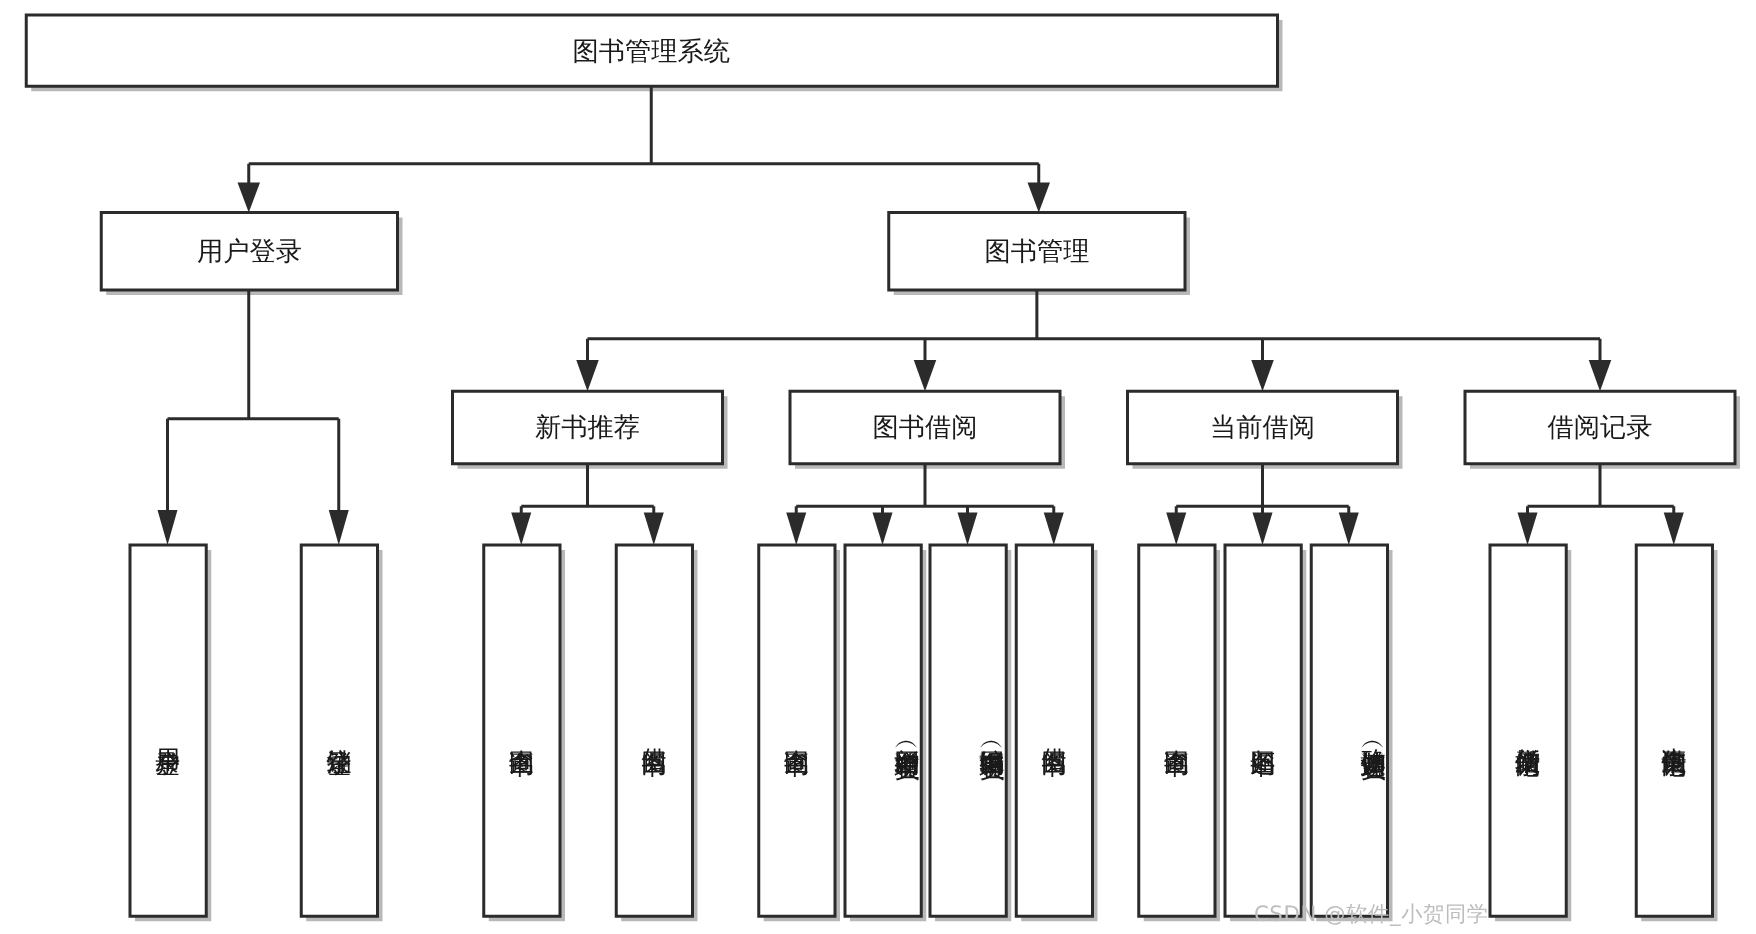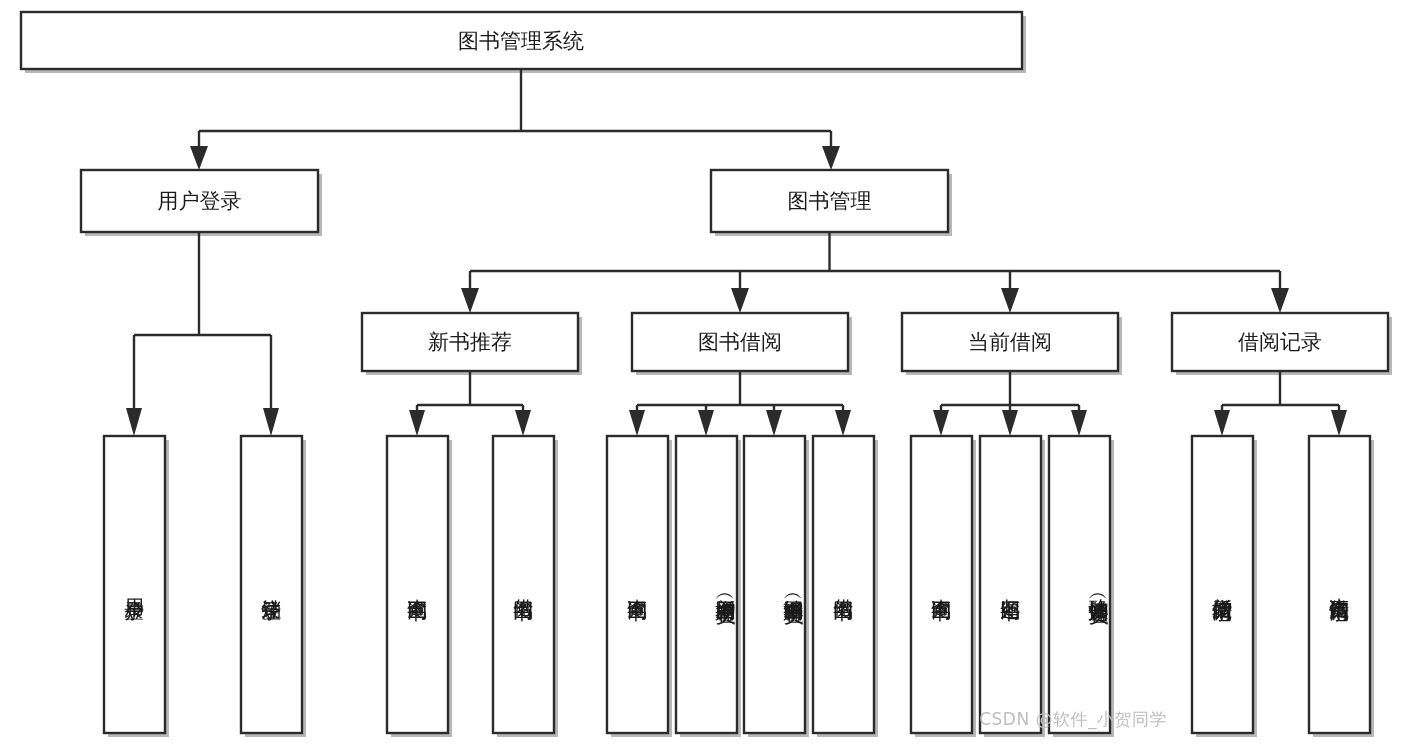--- a/index.html
+++ b/index.html
@@ -12,20 +12,21 @@
     width: 1405px;
     height: 747px;
     overflow: hidden;
     font-family: "DejaVu Sans", "Liberation Sans", sans-serif;
   }
   #diagram-root {
     position: relative;
     width: 1175px;
     height: 747px;
     background: #ffffff;
+    padding-left: 24px;
   }
   svg#tree-svg {
     position: absolute;
     left: 0;
     top: 0;
     width: 1405px;
     height: 747px;
     display: block;
   }
   .node-box {
@@ -66,21 +67,21 @@
     line-height: 1.12;
     color: #1a1a1a;
     letter-spacing: 1px;
     white-space: nowrap;
     pointer-events: none;
     user-select: none;
   }
   .watermark {
     position: absolute;
     right: 8px;
-    bottom: 16px;
+    bottom: 4px;
     font-family: "DejaVu Sans", "Liberation Sans", sans-serif;
     font-size: 17px;
     color: #bdbdbd;
     letter-spacing: 0.5px;
     white-space: nowrap;
   }
 </style>
 </head>
 <body>
 

